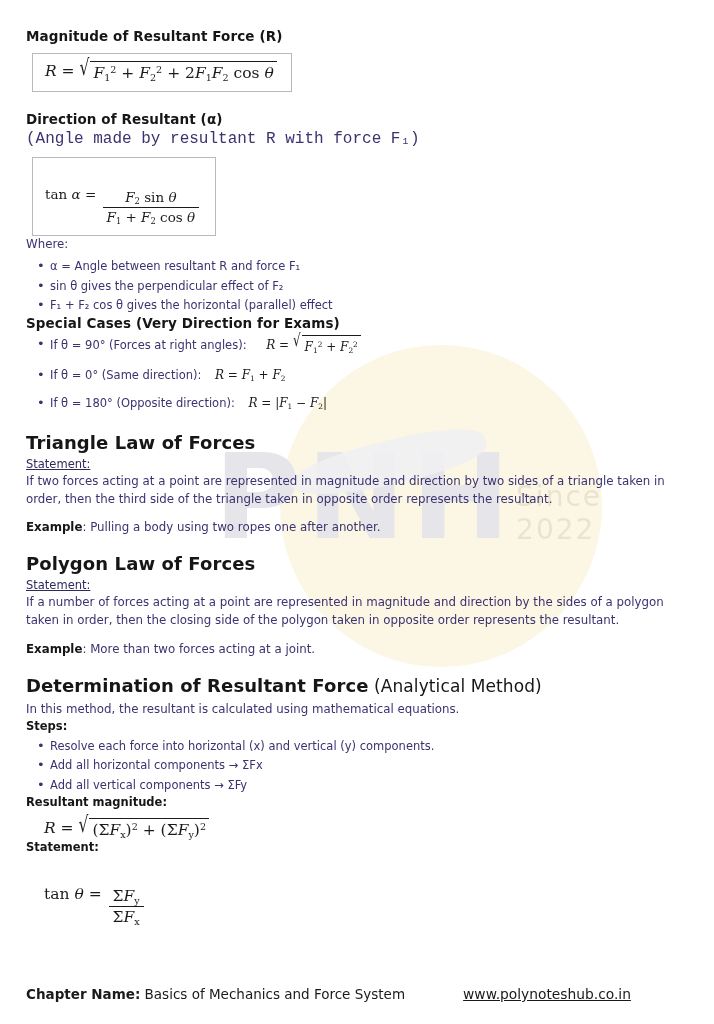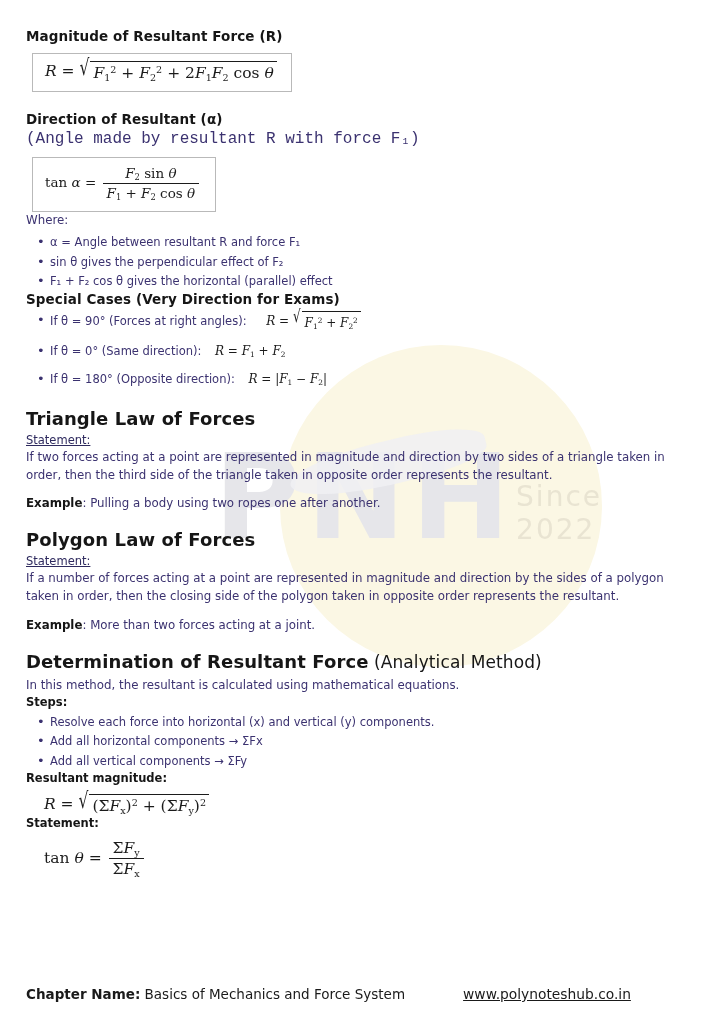--- a/index.html
+++ b/index.html
@@ -170,20 +170,21 @@
   .frac {
     display: inline-flex;
     flex-direction: column;
     vertical-align: middle;
     text-align: center;
     margin: 0 2px;
   }
   .frac .num {
     padding: 0 4px 1px 4px;
     border-bottom: 1.1px solid #1b1b1b;
+    margin-top: 24px;
   }
   .frac .den { padding: 1px 4px 0 4px; }
 
   
   .radical {
     display: inline-flex;
     align-items: stretch;
     vertical-align: middle;
   }
   .radical .sign {

